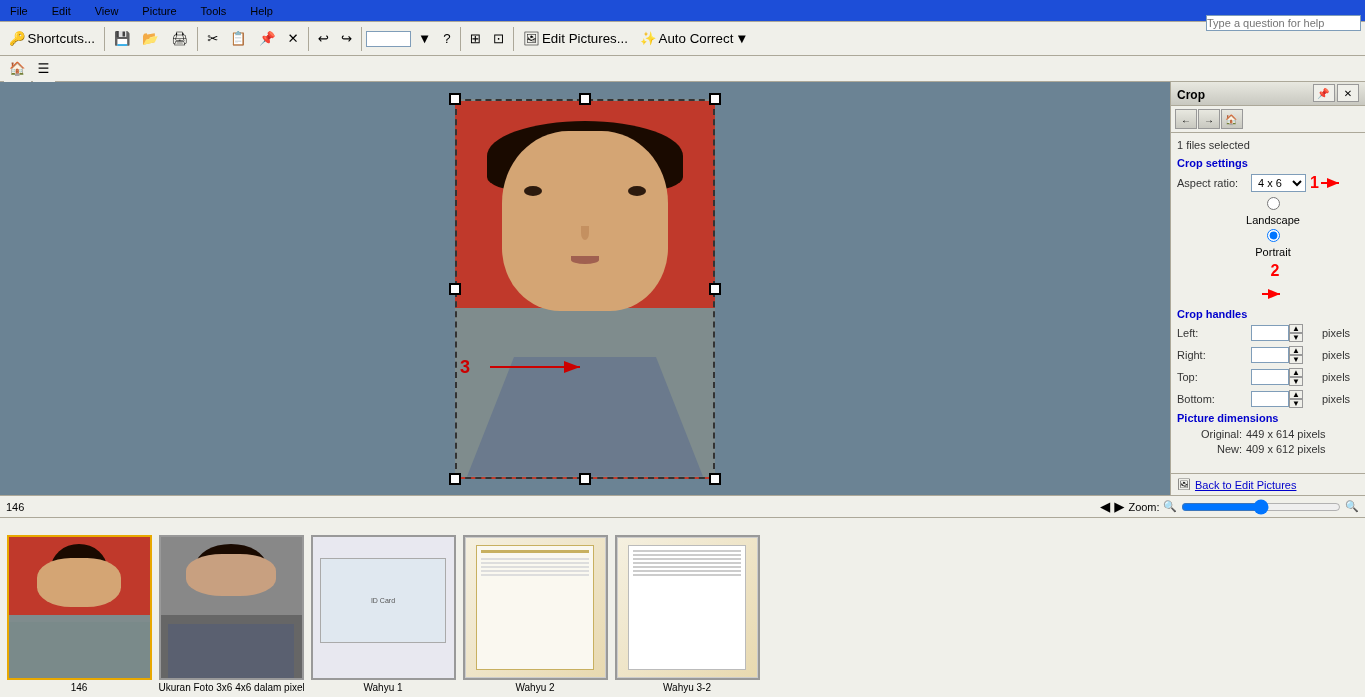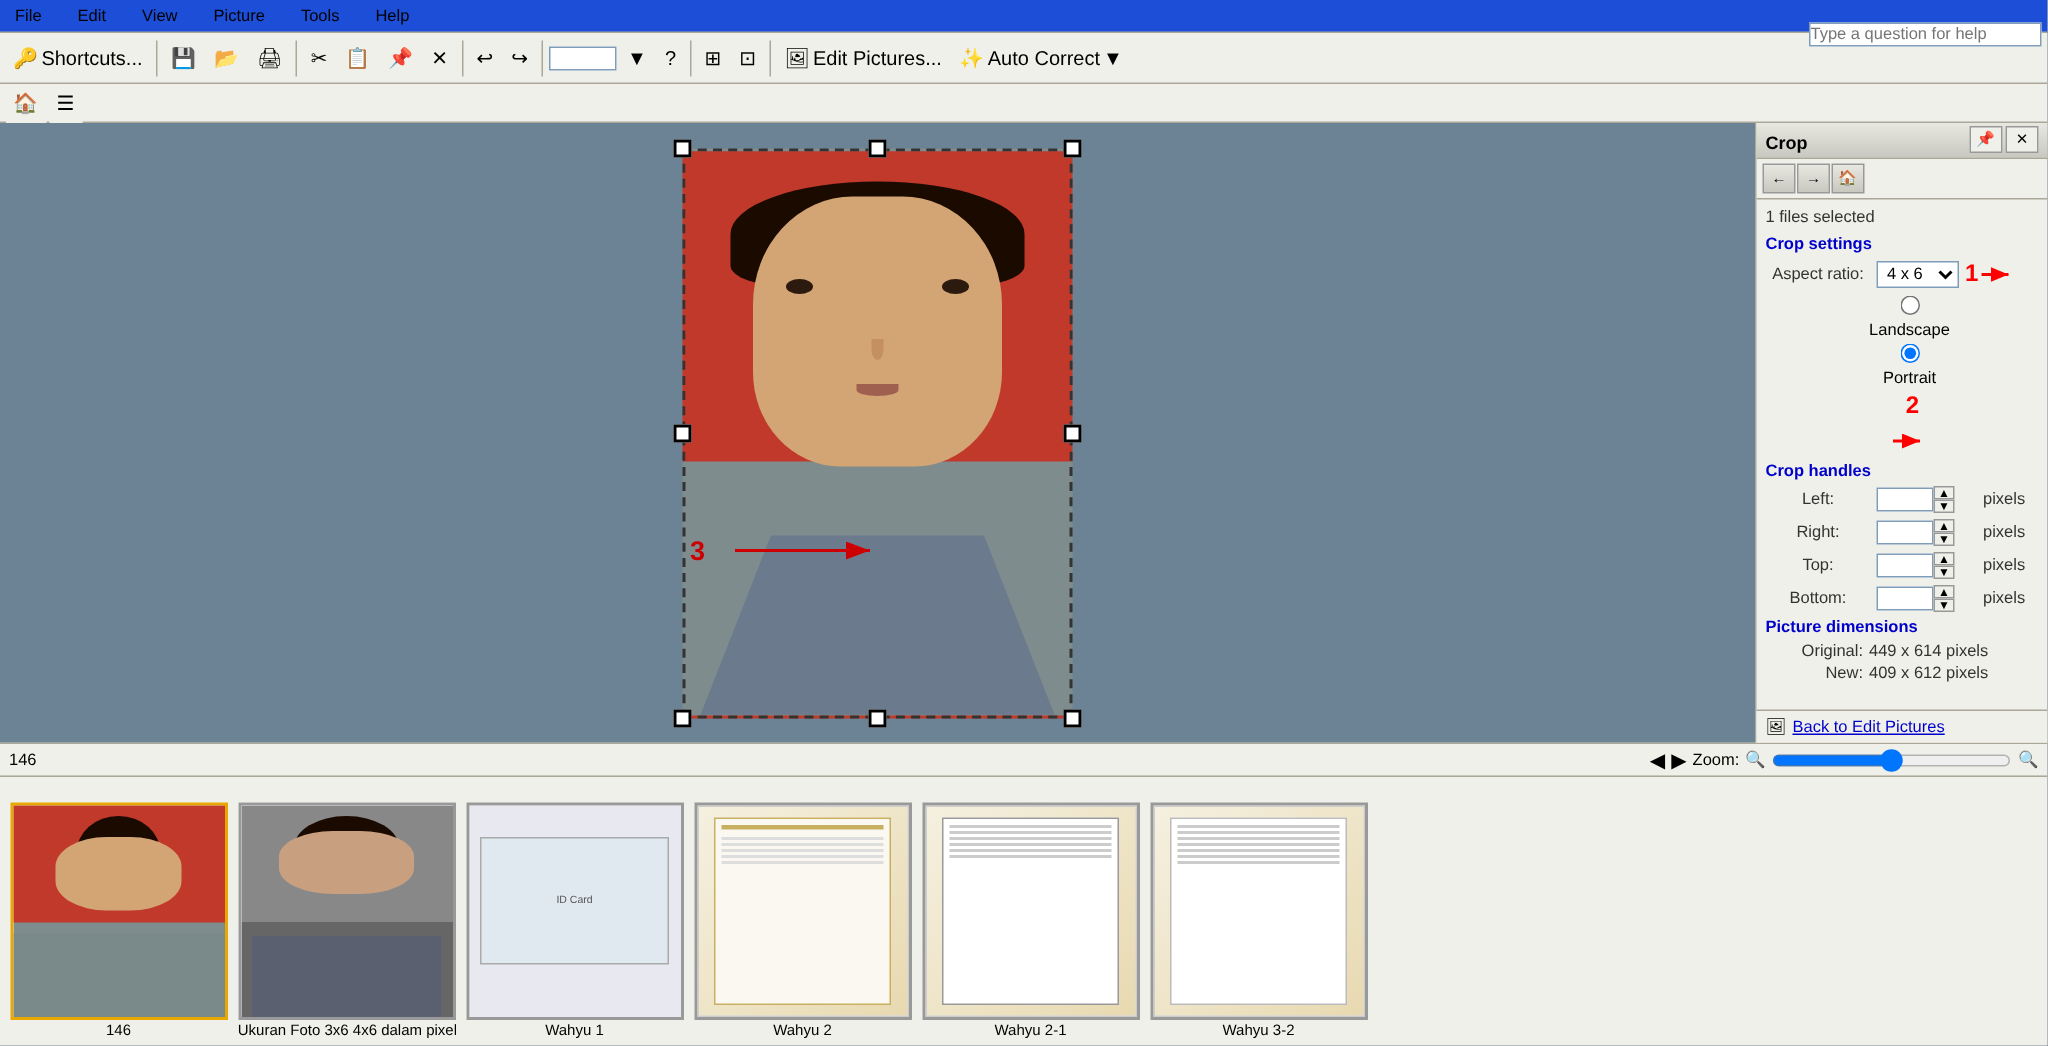--- a/index.html
+++ b/index.html
@@ -53,21 +53,21 @@
     .panel-header { background: linear-gradient(to bottom, #e8e8e0, #c8c8c0); border-bottom: 1px solid #aca899; padding: 3px 6px; display: flex; align-items: flex-end; justify-content: space-between; height: 24px; gap: 16px; }
     .panel-title { font-weight: bold; font-size: 12px; }
     .panel-icons { display: flex; gap: 2px; }
     .panel-icon-btn { width: 22px; height: 18px; background: #f0f0ea; border: 1px solid #999; cursor: pointer; display: flex; align-items: center; justify-content: center; font-size: 10px; }
     
     .panel-content { padding: 6px; flex: 1; overflow-y: auto; }
     .files-selected { color: #333; margin-bottom: 6px; font-size: 11px; }
     .section-title { color: #0000cc; font-weight: bold; font-size: 11px; margin-bottom: 4px; margin-top: 4px; }
     
     .form-row { display: flex; align-items: center; margin-bottom: 4px; }
-    .form-label { width: 70px; text-align: center; font-size: 11px; color: #333; margin-right: 4px; }
+    .form-label { width: 70px; text-align: left; font-size: 11px; color: #333; margin-right: 4px; }
     .form-select { border: 1px solid #7f9db9; padding: 1px 2px; font-size: 11px; width: 55px; background: white; }
     .form-unit { font-size: 11px; color: #333; margin-left: 3px; padding-left: 16px; }
     .spinbox { display: flex; align-items: center; }
     .spinbox input { width: 38px; border: 1px solid #7f9db9; padding: 1px 2px; font-size: 11px; text-align: center; }
     .spinbox-arrows { display: flex; flex-direction: column; }
     .spin-up, .spin-down { width: 14px; height: 9px; background: #f0f0ea; border: 1px solid #999; cursor: pointer; display: flex; align-items: center; justify-content: center; font-size: 8px; line-height: 1; }
     
     .radio-row { display: flex; align-items: center; gap: 4px; margin-bottom: 3px; padding-left: 10px; flex-direction: column; }
     .radio-label { font-size: 11px; }
     
@@ -415,35 +415,20 @@
           <div style="height:2px; background:#ddd;"></div>
           <div style="height:2px; background:#ddd;"></div>
           <div style="height:2px; background:#ddd;"></div>
           <div style="height:2px; background:#ddd;"></div>
         </div>
       </div>
     </div>
     <span class="thumb-label">Wahyu 2</span>
   </div>
 
-  <div class="thumb-item">
-    <div class="thumb-img-wrapper">
-      <div class="thumb-doc-bg">
-        <div style="width:85%; height:90%; border:1px solid #999; display:flex; flex-direction:column; gap:2px; padding:4px; background:#fff;">
-          <div style="height:2px; background:#ccc;"></div>
-          <div style="height:2px; background:#ccc;"></div>
-          <div style="height:2px; background:#ccc;"></div>
-          <div style="height:2px; background:#ccc;"></div>
-          <div style="height:2px; background:#ccc;"></div>
-          <div style="height:2px; background:#ccc;"></div>
-        </div>
-      </div>
-    </div>
-    <span class="thumb-label">Wahyu 2-1</span>
-  </div>
 
 
   <div class="thumb-item">
     <div class="thumb-img-wrapper">
       <div class="thumb-doc-bg">
         <div style="width:85%; height:90%; border:1px solid #bbb; display:flex; flex-direction:column; gap:2px; padding:4px; background:#fff;">
           <div style="height:2px; background:#ccc;"></div>
           <div style="height:2px; background:#ccc;"></div>
           <div style="height:2px; background:#ccc;"></div>
           <div style="height:2px; background:#ccc;"></div>

